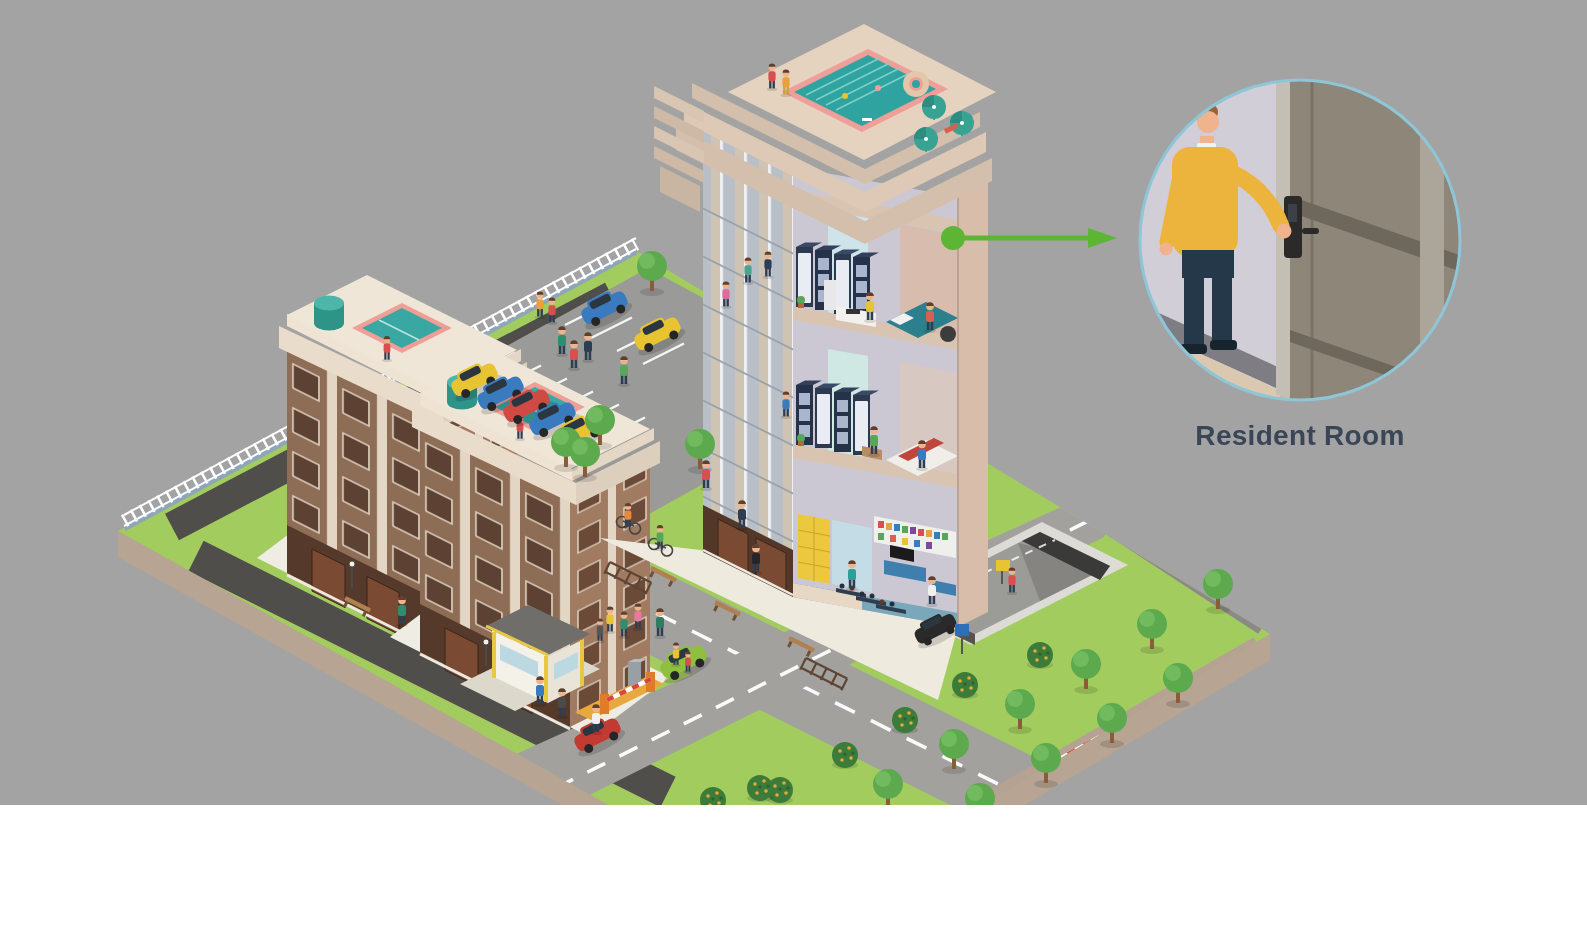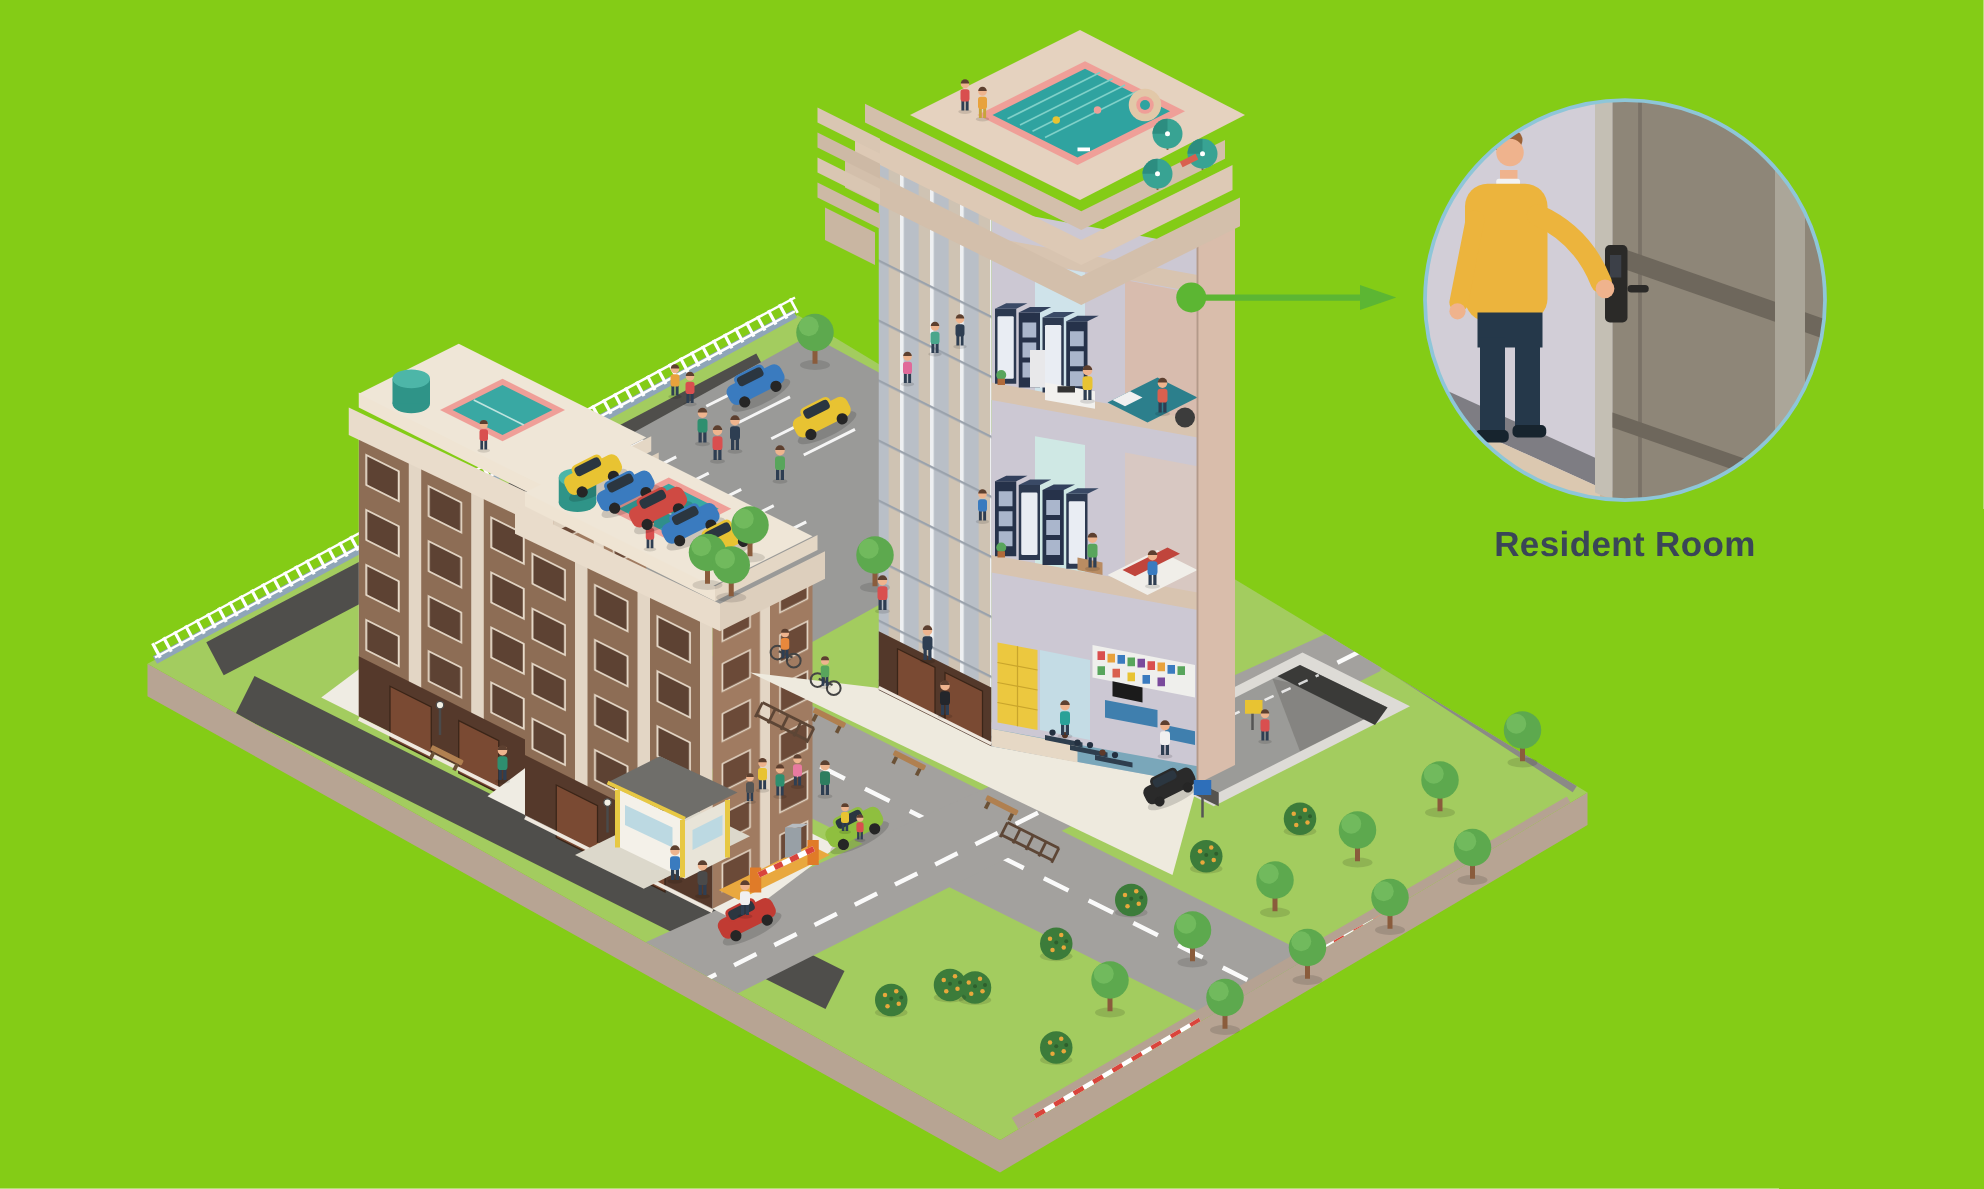--- a/index.html
+++ b/index.html
@@ -1,16 +1,16 @@
 <!DOCTYPE html>
 <html><head>
 <meta charset="utf-8">
 <style>
   html,body{margin:0;padding:0;background:#ffffff;}
-  .stage{position:relative;width:1587px;height:951px;background:#84cc16;overflow:hidden;
+  .stage{position:relative;width:1587px;height:805px;background:#a3a3a3;overflow:hidden;
          font-family:"Liberation Sans", sans-serif;}
   .scene{position:absolute;left:0;top:0;}
   .callout-label{position:absolute;left:1150px;top:420px;width:300px;text-align:center;
          font-size:28px;font-weight:600;letter-spacing:.3px;color:#3a4657;}
 </style>
 </head>
 <body>
 
 <div class="stage">
 <svg class="scene" width="1587" height="951" viewBox="0 0 1587 951">

